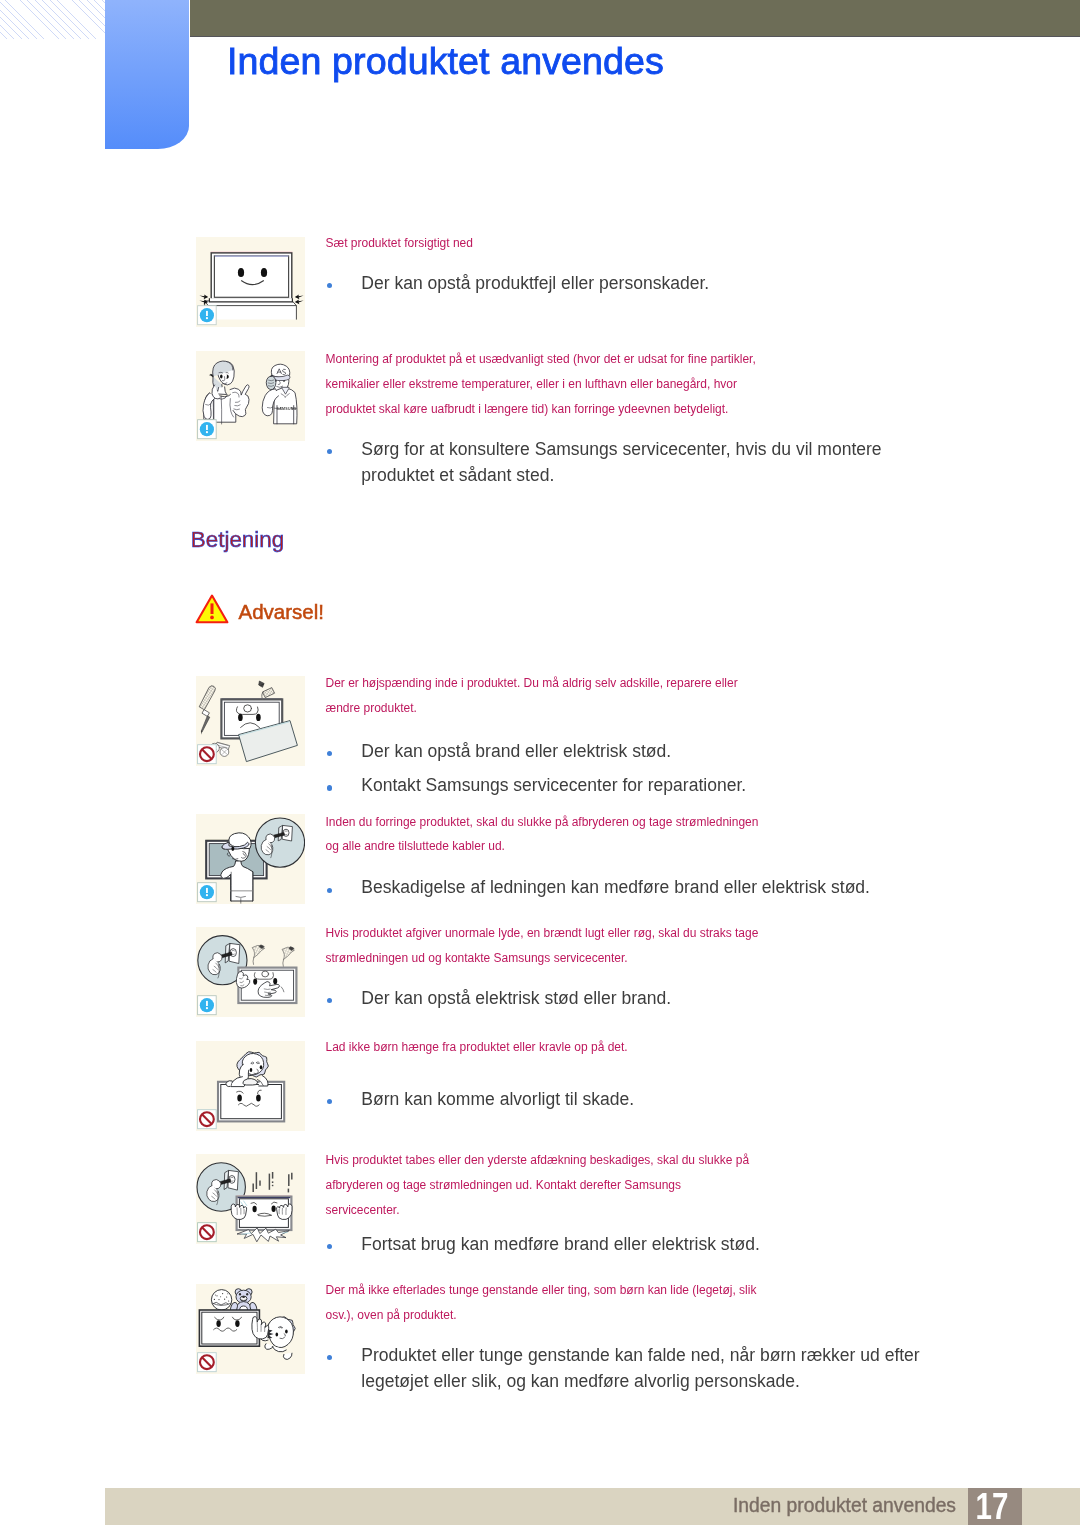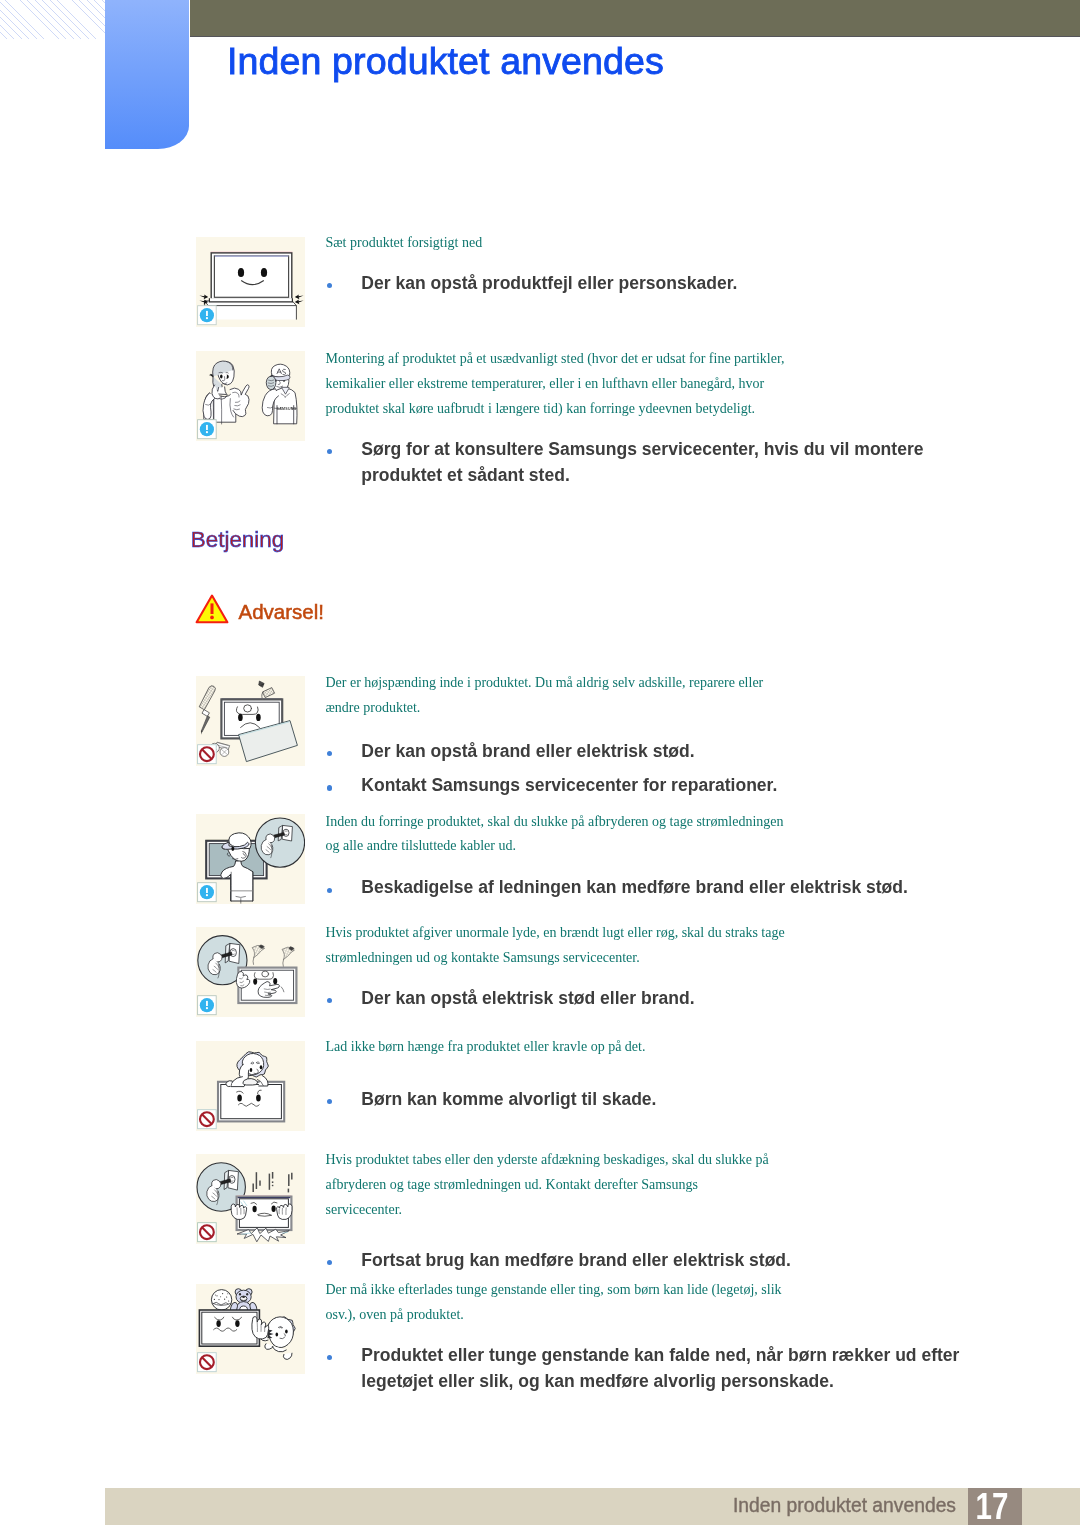--- a/index.html
+++ b/index.html
@@ -19,24 +19,24 @@
      background:#6d6d57;border-bottom:1.6px solid #55555a;box-sizing:border-box;}
   .htitle{position:absolute;left:227px;top:40px;font-size:37.6px;font-weight:normal;
      color:#0f4bef;-webkit-text-stroke:0.85px #0f4bef;letter-spacing:0.1px;white-space:nowrap;}
 
   
   .block{position:absolute;left:196px;}
   .iconbox{position:absolute;left:0;top:0;width:109px;height:90px;
      background:#fbf7e9;overflow:hidden;}
   .btext{position:absolute;left:129.5px;top:var(--ty,-6px);width:700px;}
   .ln{display:block;white-space:nowrap;}
-  .para{font-size:14px;color:#0f766e;line-height:24.9px;font-family:Liberation Serif, serif;}
+  .para{font-size:12px;color:#be185d;line-height:24.9px;}
   .bullets{margin:0;padding:0;list-style:none;width:700px;}
   .bullets li{position:relative;font-size:17.55px;color:#3d3d3d;line-height:25.8px;
-     padding-left:35.8px;font-weight:bold;}
+     padding-left:35.8px;}
   .bullets li:before{content:"";position:absolute;left:1.3px;top:12.2px;
      width:5.4px;height:5.4px;border-radius:50%;background:#3f80d8;}
 
   
   .sechead{position:absolute;left:190.8px;font-size:22.4px;font-weight:normal;color:#b91c1c;-webkit-text-stroke:0.55px #0f4bef;}
   .warnrow{position:absolute;left:195px;display:flex;align-items:flex-end;gap:9.5px;}
   .warnlbl{font-size:20.5px;font-weight:normal;color:#c1490e;-webkit-text-stroke:0.5px #c1490e;padding-top:7.2px;}
 
   
   .fbar{position:absolute;left:105px;top:1488px;width:975px;height:37px;background:#dad4c1;}
@@ -491,21 +491,21 @@
         <circle cx="10.9" cy="78.2" r="6.9" fill="none" stroke="#a51e2a" stroke-width="2.1"></circle>
         <path d="M6.2 73.6 L15.6 82.9" stroke="#a51e2a" stroke-width="2.1"></path>
       </svg>
     </div>
     <div class="btext">
       <div class="para">
           <span class="ln">Hvis produktet tabes eller den yderste afdækning beskadiges, skal du slukke på</span>
           <span class="ln">afbryderen og tage strømledningen ud. Kontakt derefter Samsungs</span>
           <span class="ln">servicecenter.</span>
         </div>
-      <ul class="bullets" style="margin-top:25px">
+      <ul class="bullets" style="margin-top:9px">
         <li>
             <span class="ln">Fortsat brug kan medføre brand eller elektrisk stød.</span>
           </li>
       </ul>
     </div>
   </div>
 
   <div class="block" style="top:1284px">
     <div class="iconbox">
       <svg viewBox="0 0 109 90" width="109" height="90">

